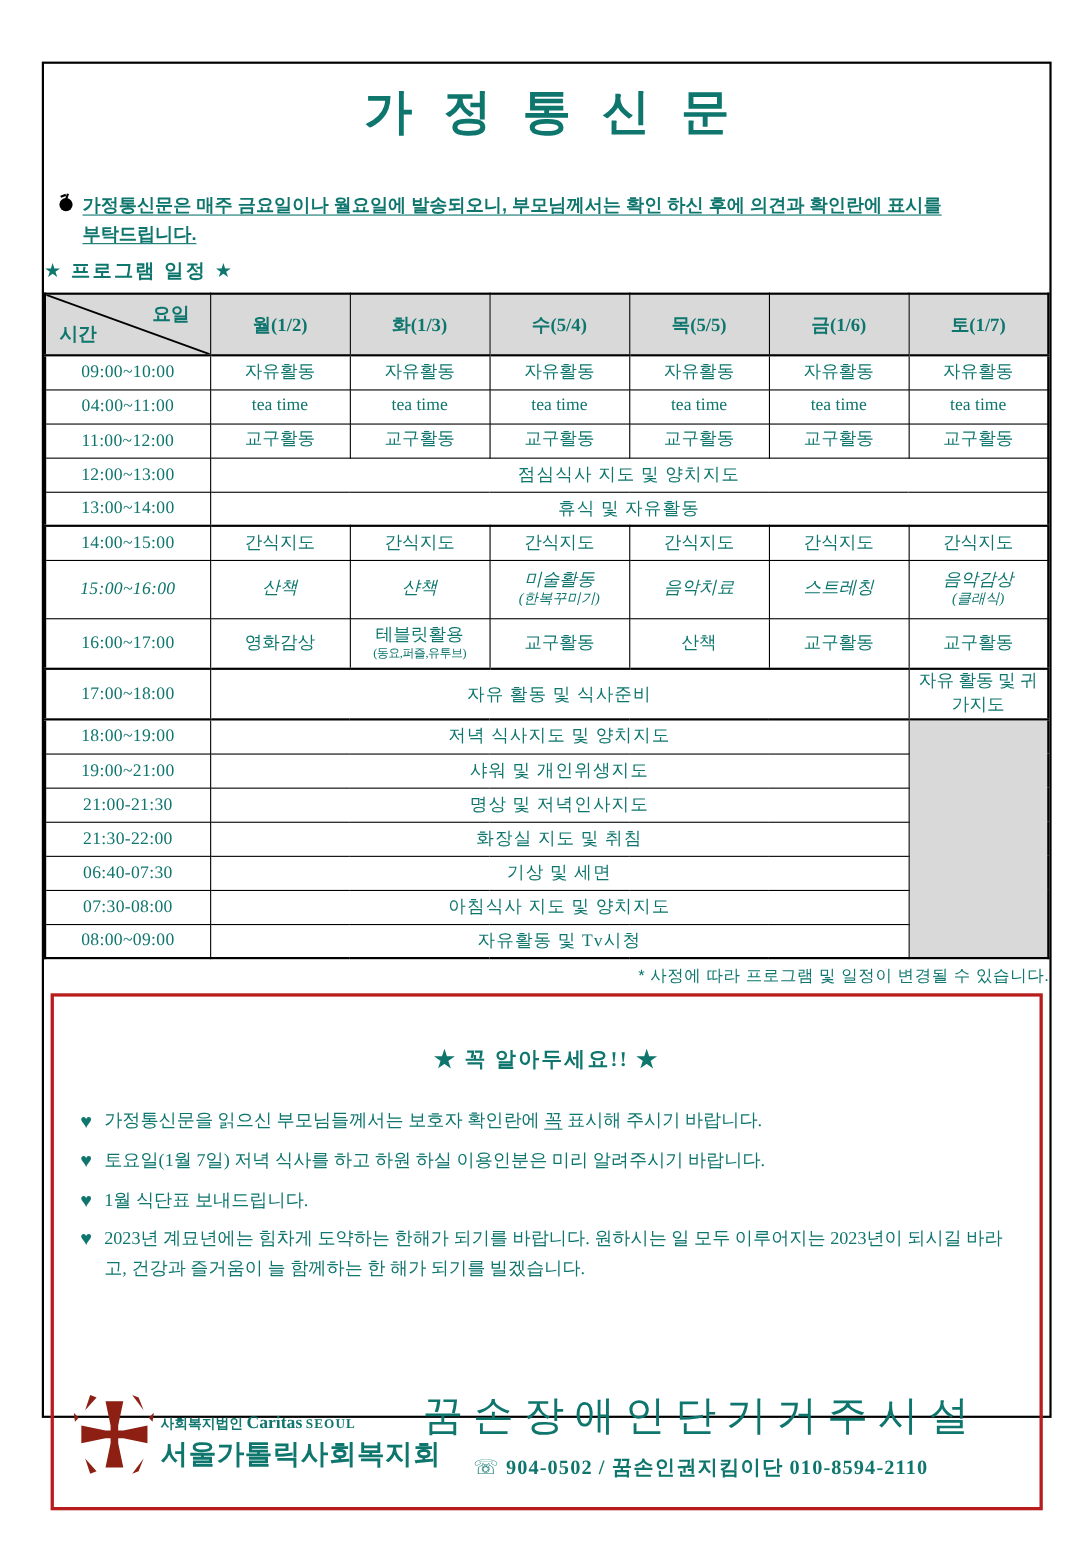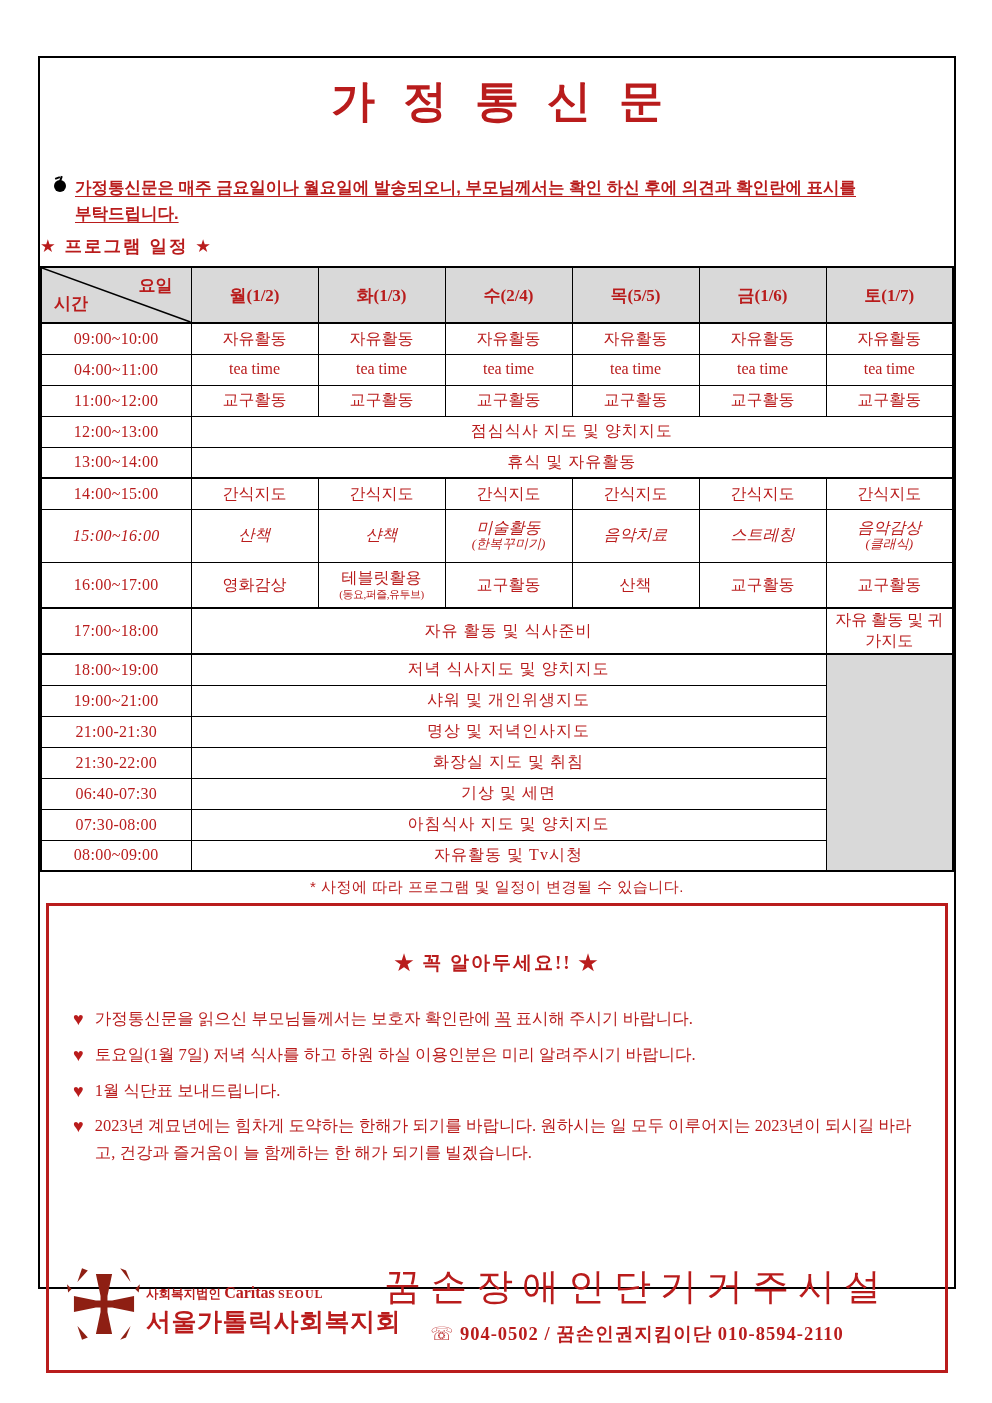--- a/index.html
+++ b/index.html
@@ -1,19 +1,19 @@
 <!DOCTYPE html>
 <html><head>
 <meta charset="utf-8">
 <style>
   * { margin:0; padding:0; box-sizing:border-box; }
   body { background:#fff; }
   .page {
     position:relative; width:992px; height:1403px; background:#ffffff;
-    font-family:"Liberation Serif","DejaVu Serif",serif; color:#b91c1c;
+    font-family:"Liberation Serif","DejaVu Serif",serif; color:#0f766e;
     overflow:hidden;
   }
   .doc-border {
     position:absolute; left:38px; top:56px; width:918px; height:1233px;
     border:2px solid #000;
   }
   
   .title {
     margin-top:14px; text-align:center;
     font-size:44px; font-weight:600; letter-spacing:28px; text-indent:28px;
@@ -60,21 +60,21 @@
   .schedule tbody tr.thick-bottom td { border-bottom:2px solid #000; }
   .time-cell { font-size:15px; letter-spacing:0.3px; }
   .main { line-height:1.15; }
   .sub { font-size:13px; line-height:1.15; }
   .sub-small { font-size:11px; letter-spacing:-0.5px; }
   .merged-cell { letter-spacing:1px; }
   .sat-cell { line-height:1.3; padding:0 8px; }
   .gray-cell { background:#d9d9d9; }
   
   .table-note {
-    margin-top:6px; text-align:center; font-size:15px;
+    margin-top:6px; text-align:right; font-size:15px;
     font-family:"Liberation Sans","DejaVu Sans",sans-serif; letter-spacing:0.5px;
   }
   
   .notice-box {
     margin:6px 6px 0 6px; height:470px; border:3px solid #b91c1c; position:relative;
   }
   .notice-heading {
     margin-top:44px; text-align:center; font-weight:bold; font-size:19px;
     letter-spacing:2px;
   }
@@ -139,21 +139,21 @@
         <tr>
           <th class="corner">
             <svg viewBox="0 0 150 56" preserveAspectRatio="none">
               <line x1="0" y1="0" x2="150" y2="56" stroke="#000" stroke-width="1.6" vector-effect="non-scaling-stroke"></line>
             </svg>
             <span class="corner-top">요일</span>
             <span class="corner-bottom">시간</span>
           </th>
         <th>월(1/2)</th>
             <th>화(1/3)</th>
-            <th>수(2/4)</th>
+            <th>수(5/4)</th>
             <th>목(5/5)</th>
             <th>금(1/6)</th>
             <th>토(1/7)</th>
           </tr>
       </thead>
       <tbody>
           <tr>
             <td class="time-cell">09:00~10:00</td>
             <td>
               <div class="main">자유활동</div>

